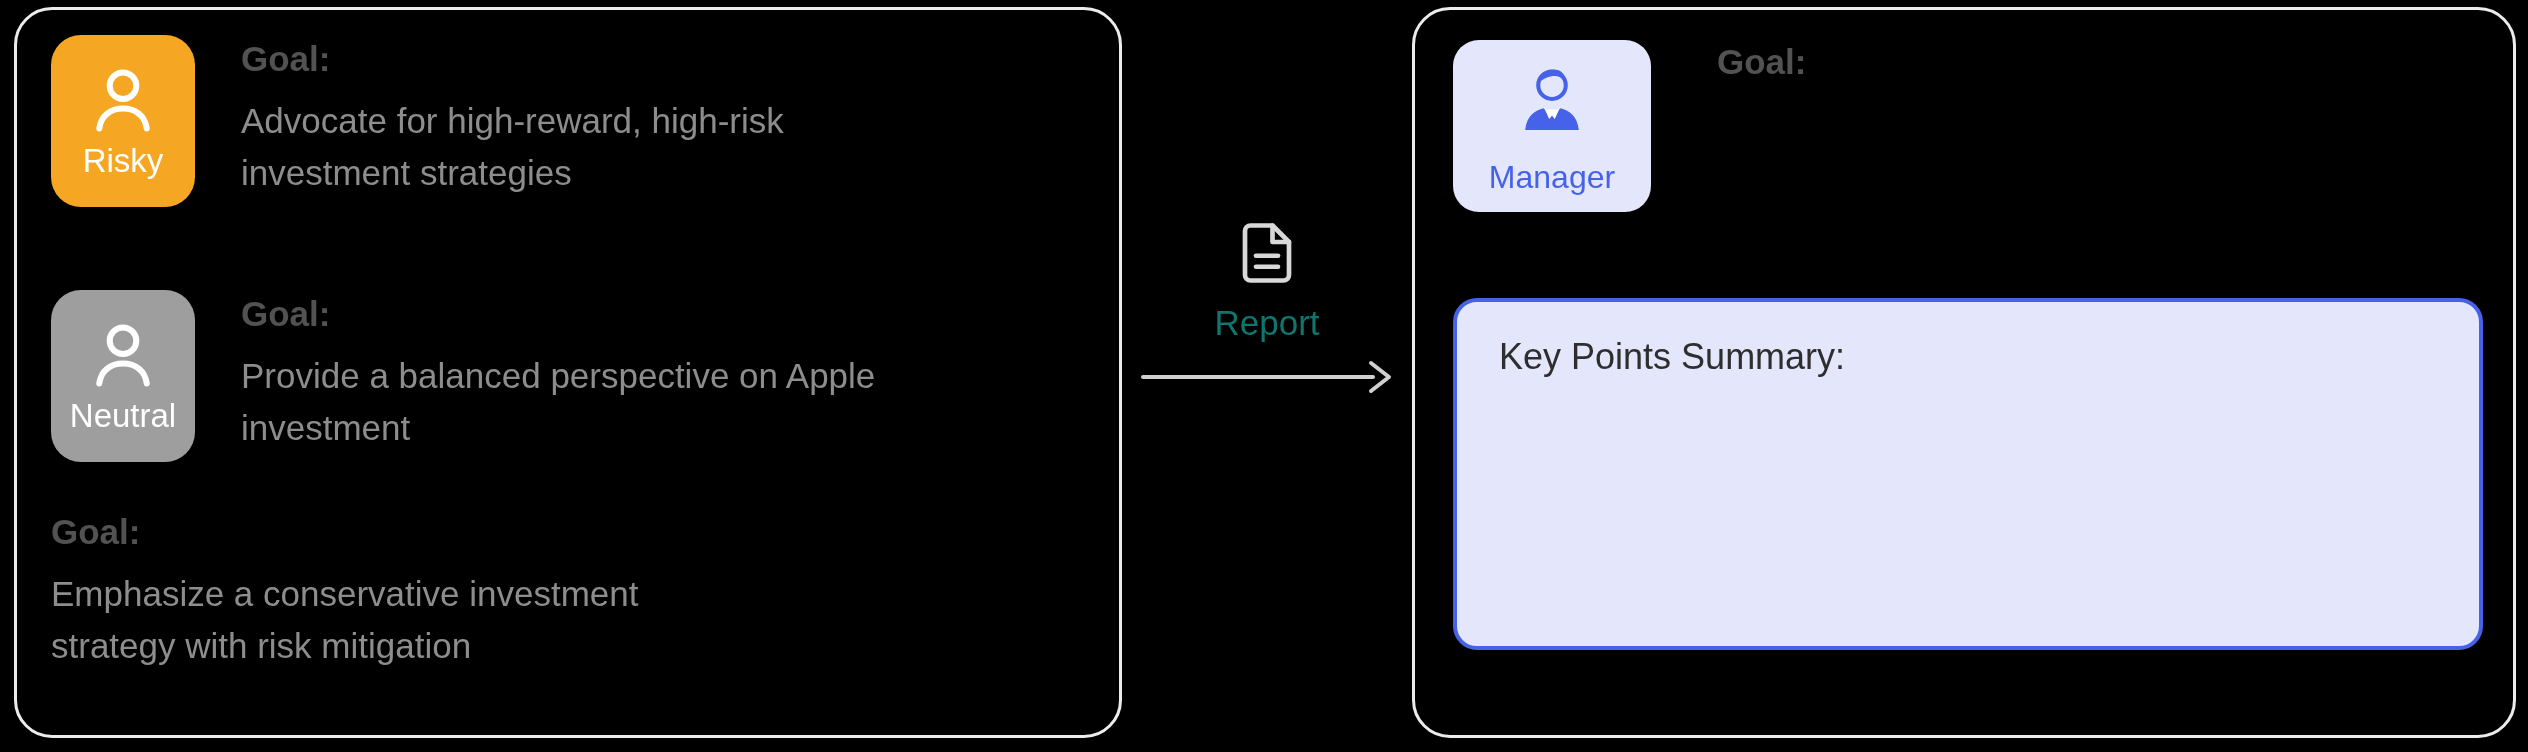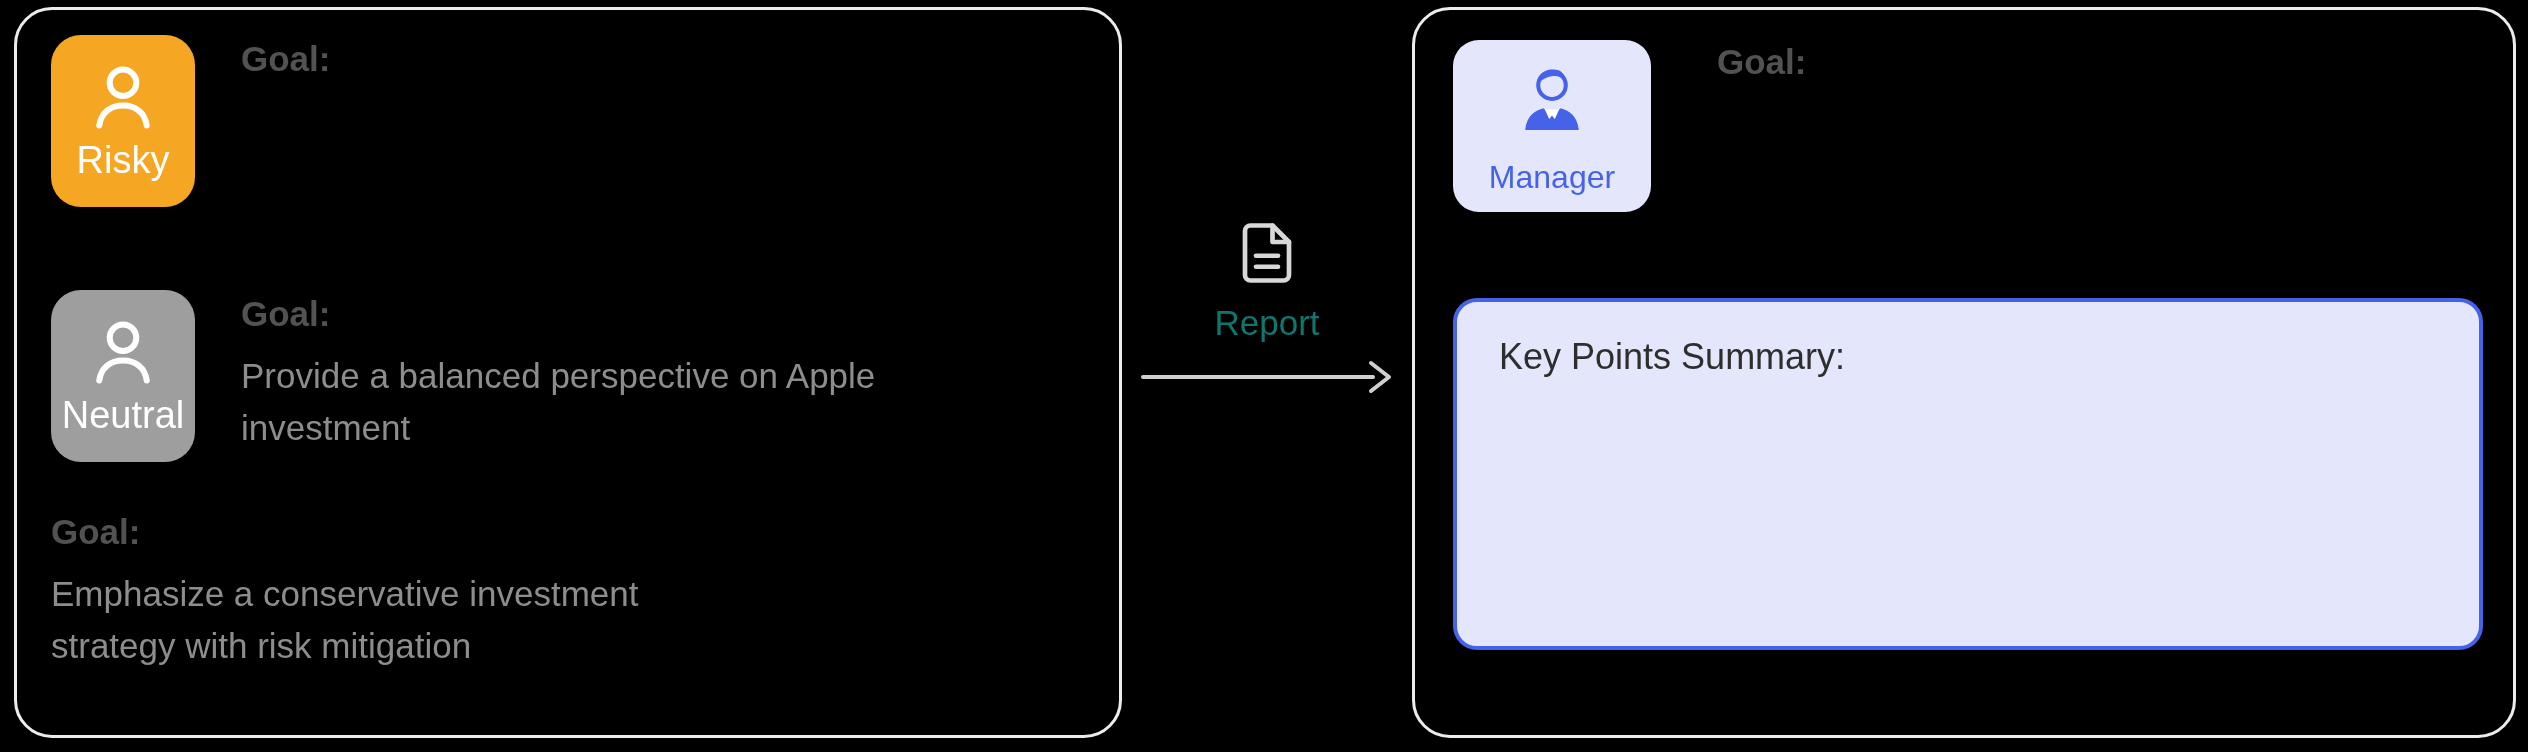--- a/index.html
+++ b/index.html
@@ -16,21 +16,21 @@
 
   
   .agent-row { position:absolute; left:34px; display:flex; align-items:flex-start; gap:46px; }
   .row-0 { top:25px; } .row-1 { top:280px; } .row-2 { top:498px; }
 
   .tile {
     width:144px; height:172px; border-radius:30px; flex:0 0 auto;
     display:flex; flex-direction:column; align-items:center; justify-content:center; gap:6px;
   }
   .tile svg { width:76px; height:76px; }
-  .tile-label { color:#ffffff; font-size:38px; line-height:1; padding-bottom:4px; }
+  .tile-label { color:#ffffff; font-size:33px; line-height:1; padding-bottom:4px; }
 
   .goal-block { padding-top:2px; }
   .goal-label { font-size:35px; font-weight:700; color:#525252; margin:0 0 14px 0; line-height:1.25; }
   .goal-text  { font-size:35px; color:#8d8d8d; margin:0; line-height:1.5; max-width:650px; }
 
   
   .connector {
     position:absolute; left:1122px; top:218px; width:290px;
     display:flex; flex-direction:column; align-items:center;
   }
@@ -70,20 +70,21 @@
     <div class="agent-row row-0">
       <div class="tile" style="background: rgb(245, 166, 35);">
         <svg viewBox="0 0 24 24" fill="none" stroke="#ffffff" stroke-width="1.9" stroke-linecap="round" stroke-linejoin="round" aria-hidden="true">
           <circle cx="12" cy="7.5" r="4.2"></circle>
           <path d="M4.5 21c.6-4.2 3.6-6.3 7.5-6.3s6.9 2.1 7.5 6.3"></path>
         </svg>
         <div class="tile-label">Risky</div>
       </div>
       <div class="goal-block">
         <p class="goal-label">Goal:</p>
+        <p class="goal-text">Advocate for high-reward, high-risk investment strategies</p>
       </div>
     </div>
 
     <div class="agent-row row-1">
       <div class="tile" style="background: rgb(158, 158, 158);">
         <svg viewBox="0 0 24 24" fill="none" stroke="#ffffff" stroke-width="1.9" stroke-linecap="round" stroke-linejoin="round" aria-hidden="true">
           <circle cx="12" cy="7.5" r="4.2"></circle>
           <path d="M4.5 21c.6-4.2 3.6-6.3 7.5-6.3s6.9 2.1 7.5 6.3"></path>
         </svg>
         <div class="tile-label">Neutral</div>

